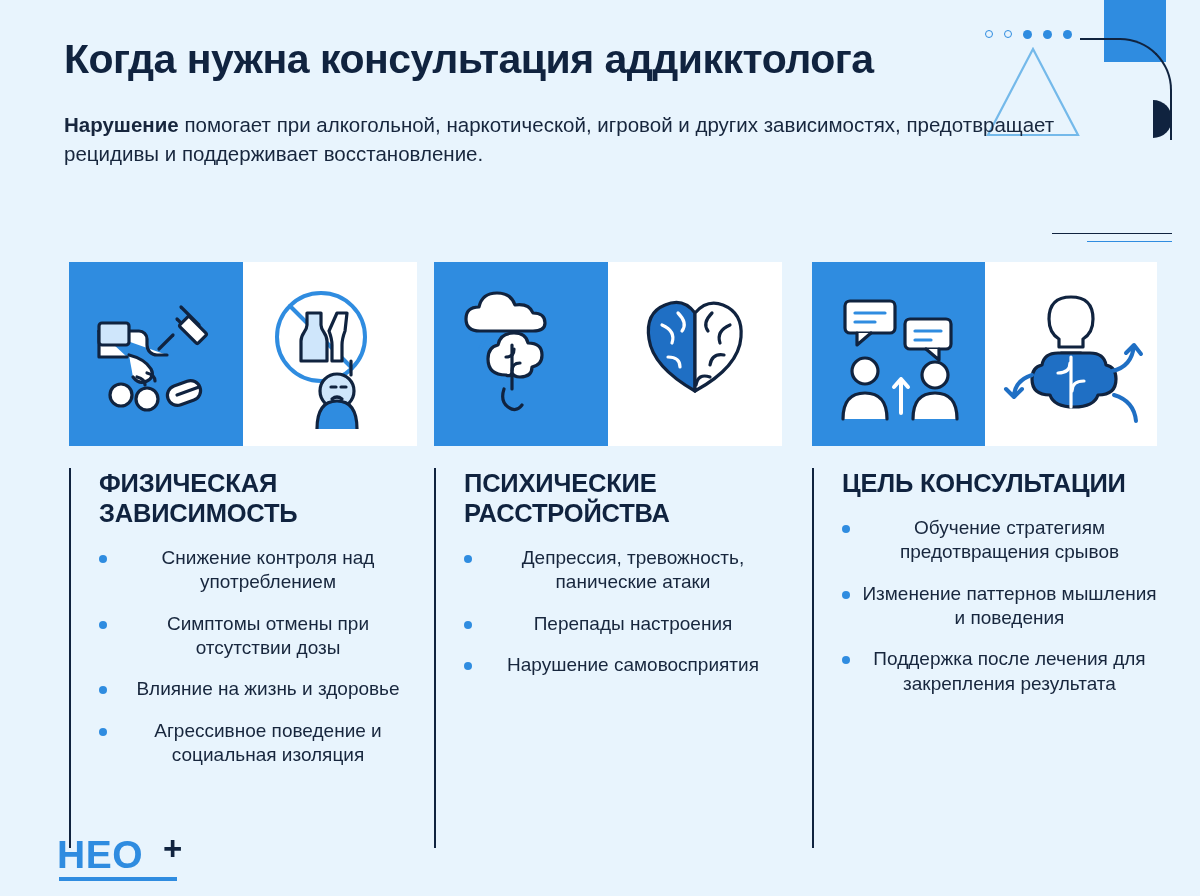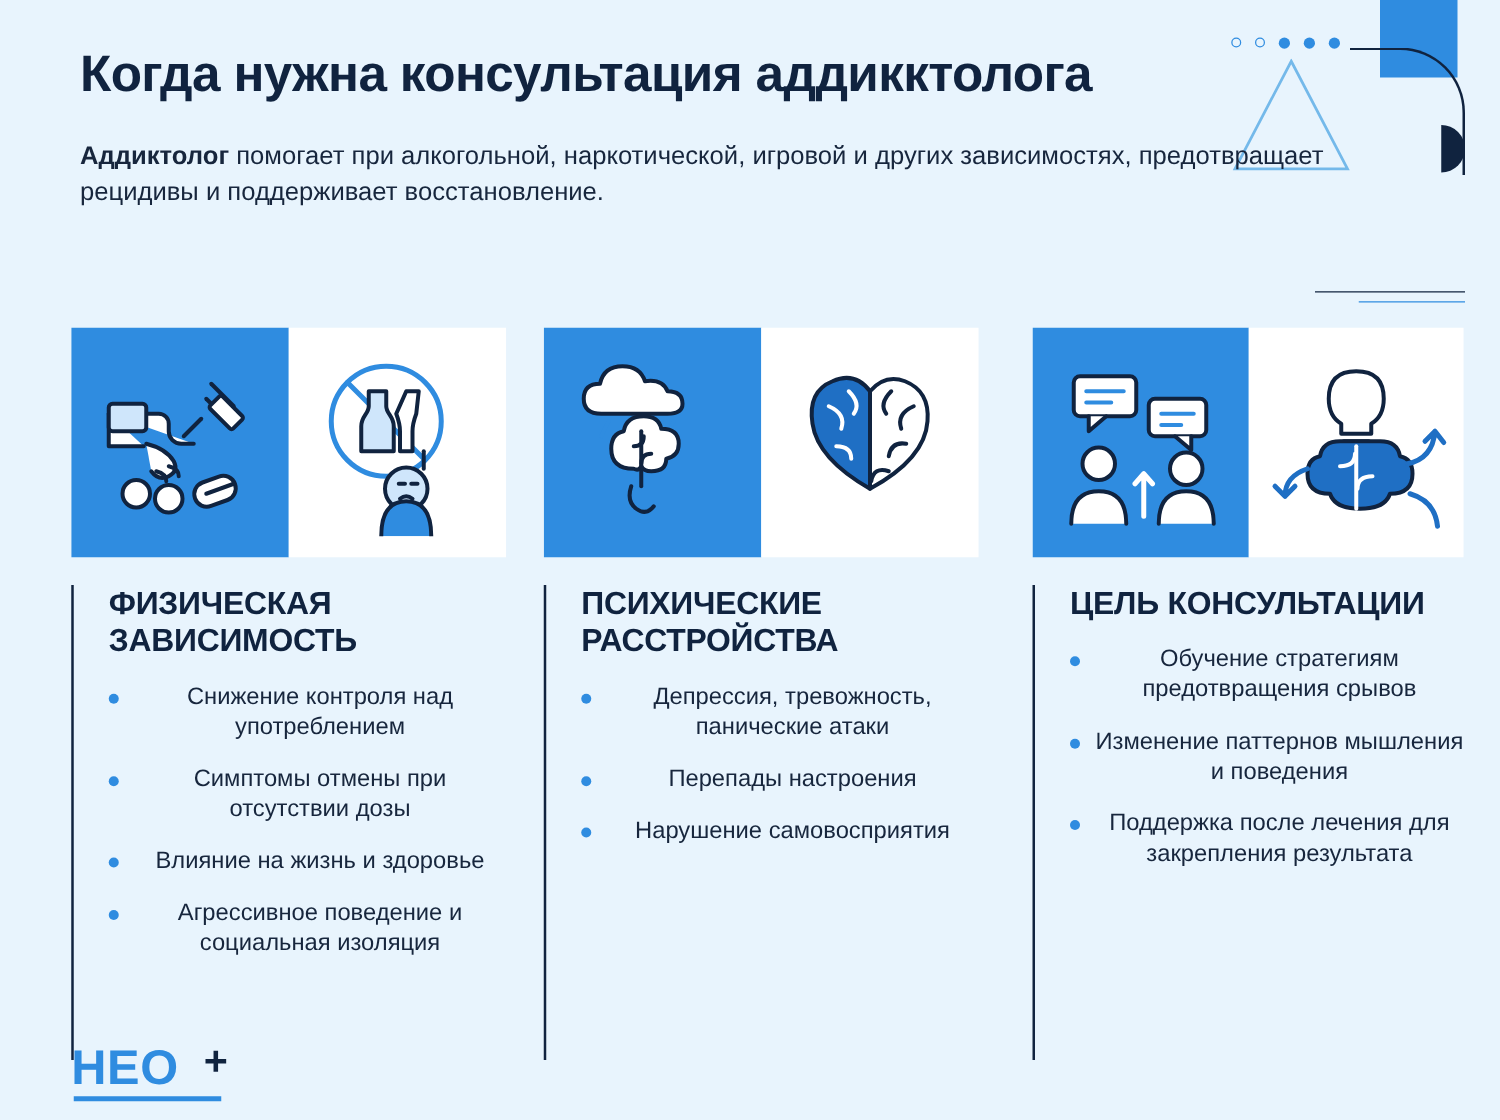--- a/index.html
+++ b/index.html
@@ -111,24 +111,24 @@
     font-size: 20.5px;
     line-height: 1.42;
     color: #17263d;
     width: 1030px;
   }
   .subtitle b { font-weight: 700; }
 
   
   .columns {
     position: absolute;
-    left: 57px;
+    left: 69px;
     top: 262px;
     display: flex;
-    gap: 30px;
+    gap: 17px;
   }
   .col { width: 348px; position: relative; }
   .col.col3 { width: 345px; padding-left: 13px; }
 
   .img-row {
     display: flex;
     height: 184px;
     overflow: hidden;
   }
   .img-cell {
@@ -231,21 +231,21 @@
   <svg width="94" height="90" viewBox="0 0 94 90">
       <polygon points="47,2 92,88 2,88" fill="none" stroke="#74b9ea" stroke-width="2.2"></polygon>
     </svg>
 </div>
 <div class="deco-line"></div>
 <div class="deco-line short"></div>
 
 <div class="header">
   <h1>Когда нужна консультация аддикктолога</h1>
   <div class="subtitle">
-    <b>Аддиктолог</b><span> помогает при алкогольной, наркотической, игровой и других зависимостях, предотвращает рецидивы и поддерживает восстановление.</span>
+    <b>Нарушение</b><span> помогает при алкогольной, наркотической, игровой и других зависимостях, предотвращает рецидивы и поддерживает восстановление.</span>
   </div>
 </div>
 
 <div class="columns">
 
   <div class="col">
     <div class="img-row">
       <div class="img-cell blue">
         <svg width="150" height="150" viewBox="0 0 150 150">
           <g fill="none" stroke="#10233f" stroke-width="3.2" stroke-linecap="round" stroke-linejoin="round">

